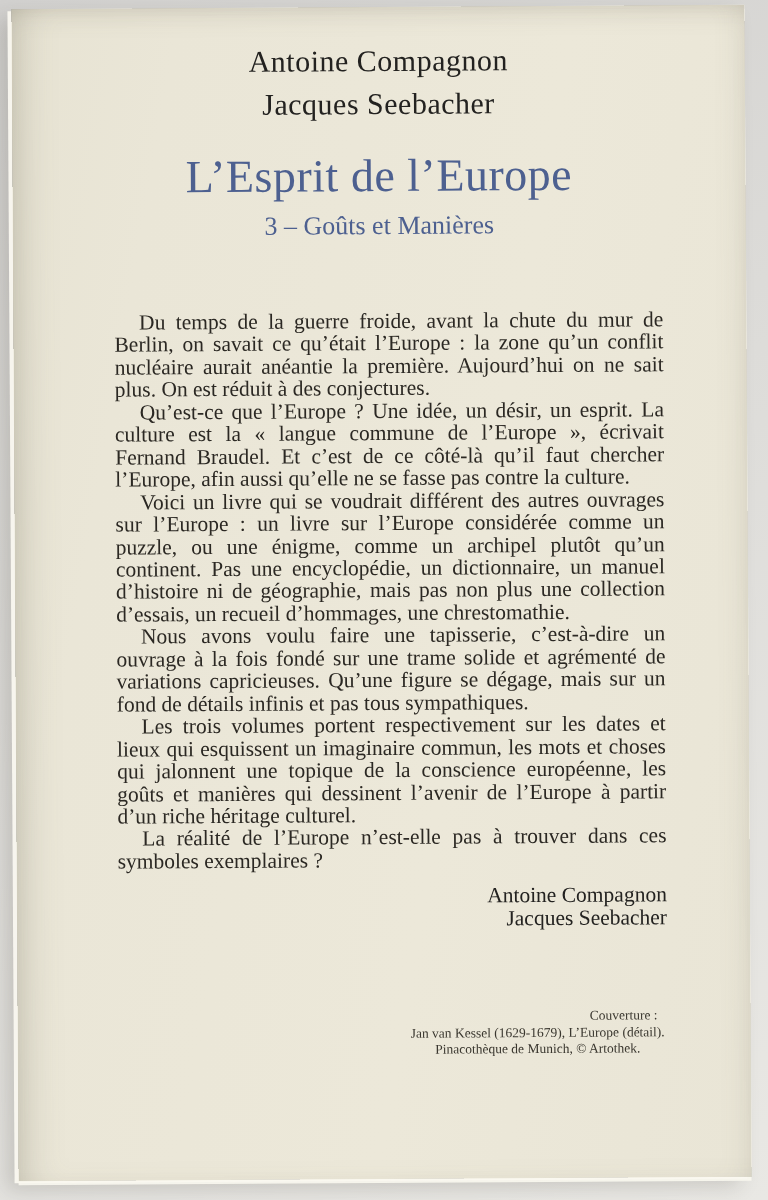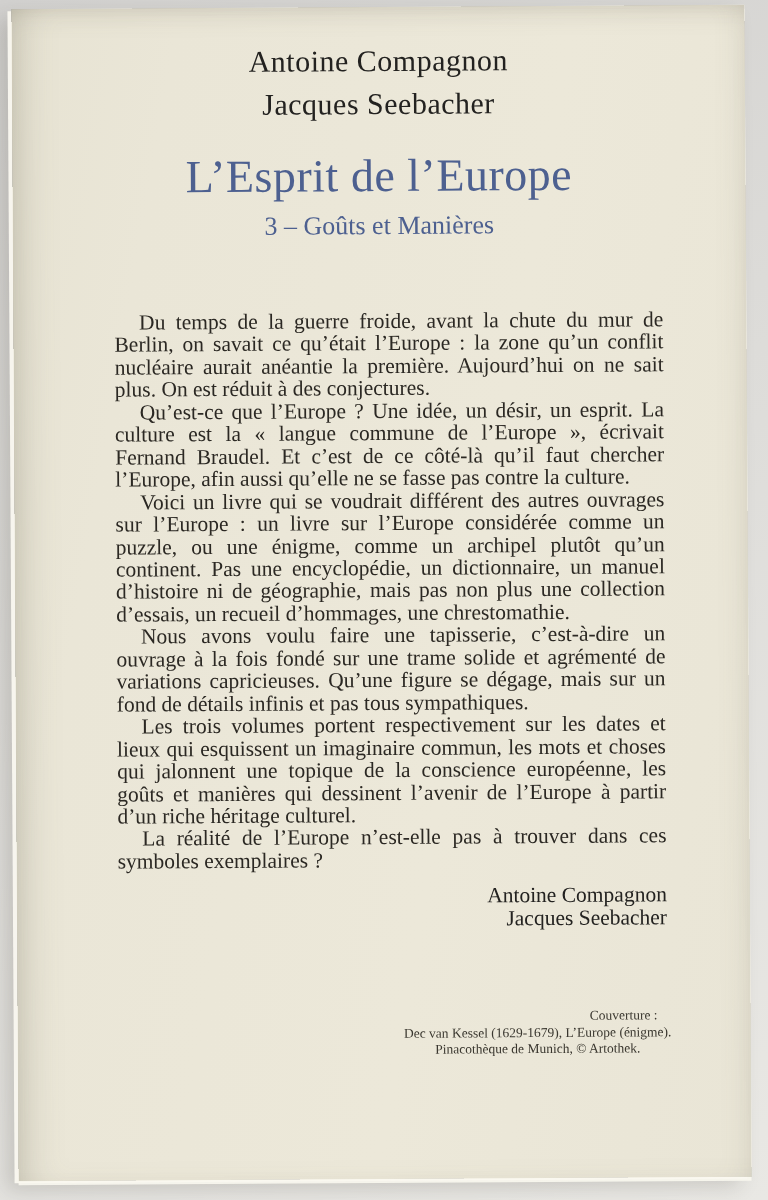--- a/index.html
+++ b/index.html
@@ -89,20 +89,20 @@
       <p>La réalité de l’Europe n’est-elle pas à trouver dans ces symboles exemplaires ?</p>
     </div>
 
     <div class="signature">
       <div>Antoine Compagnon</div>
       <div>Jacques Seebacher</div>
     </div>
 
     <div class="cover-credit">
       <span class="credit-line1">Couverture :</span>
-      <span class="credit-line2"><span>Dec van Kessel (1629-1679), </span><span class="italic">L’Europe</span><span> (énigme).</span></span>
+      <span class="credit-line2"><span>Jan van Kessel (1629-1679), </span><span class="italic">L’Europe</span><span> (détail).</span></span>
       <span class="credit-line3">Pinacothèque de Munich, © Artothek.</span>
     </div>
 
   </div>
 
 
 </div>
 
 </body></html>

